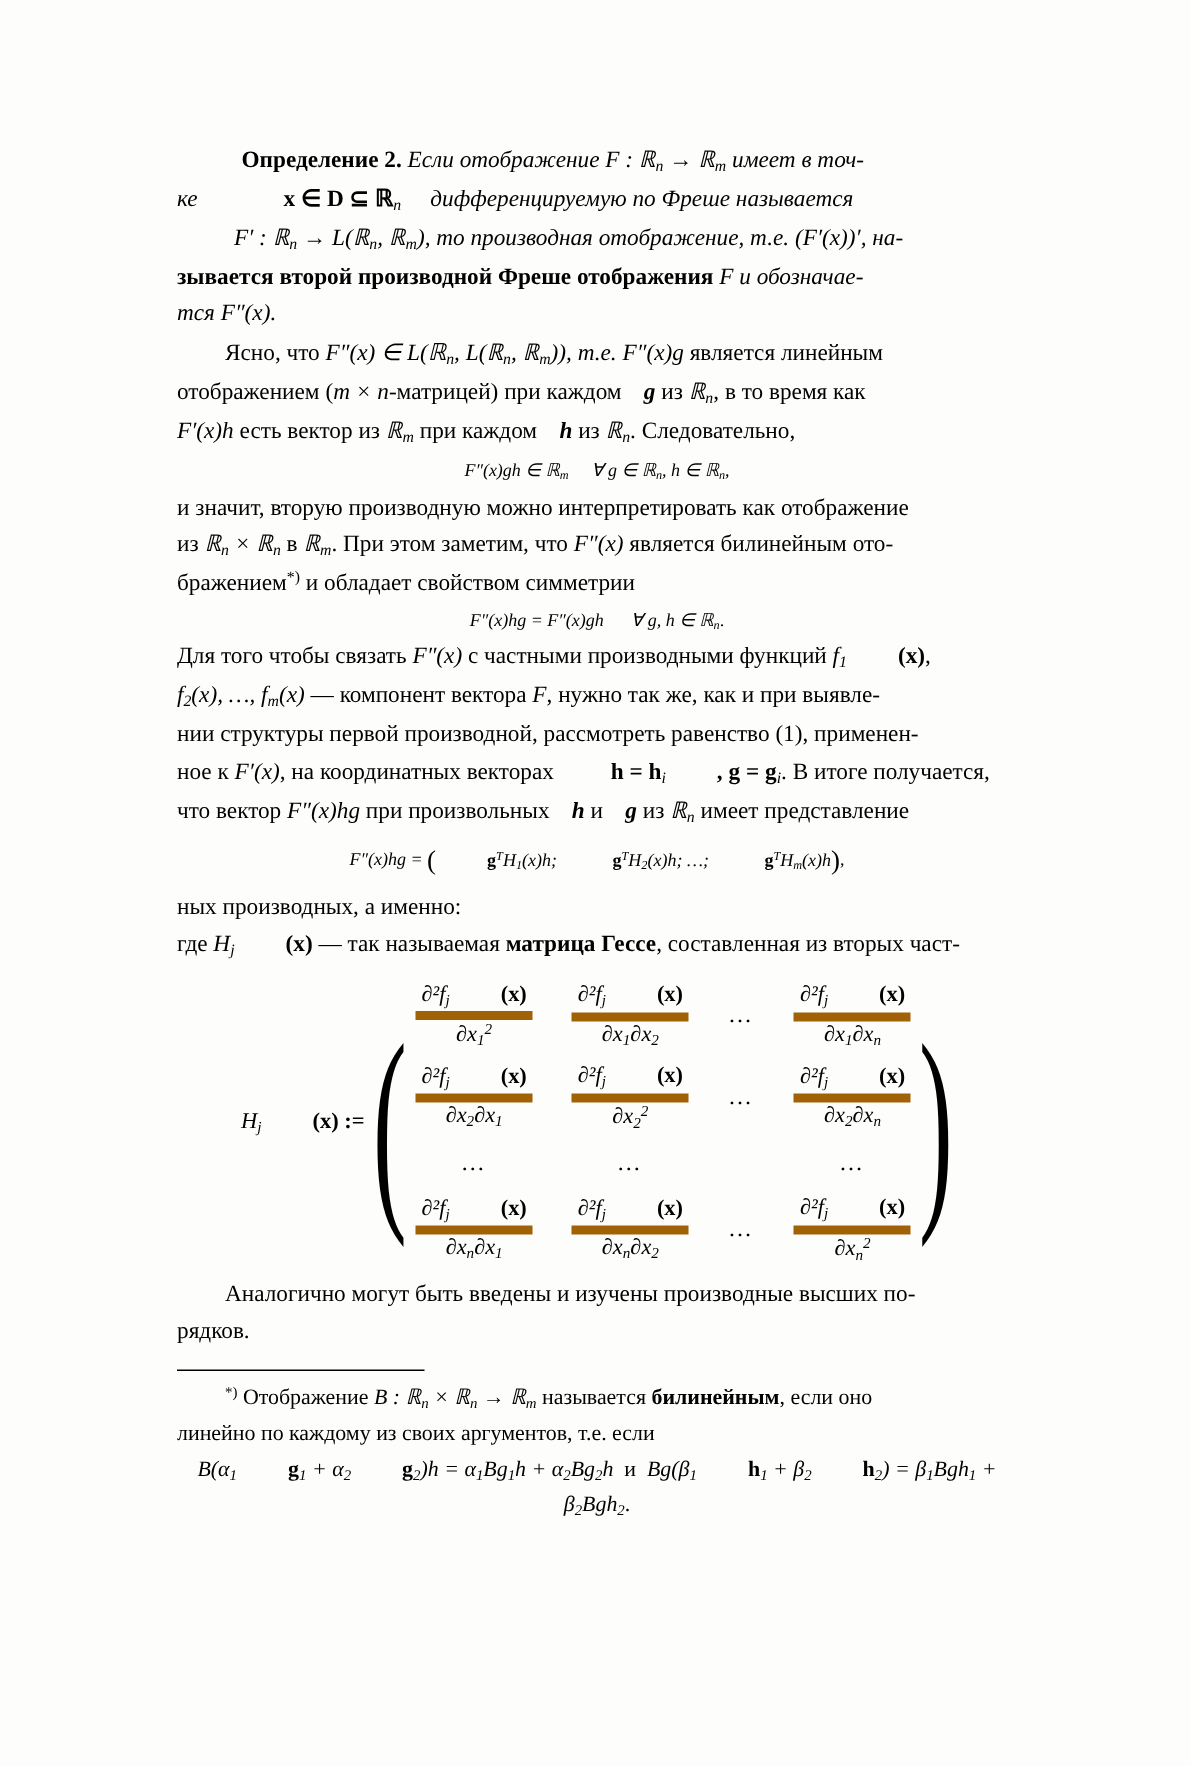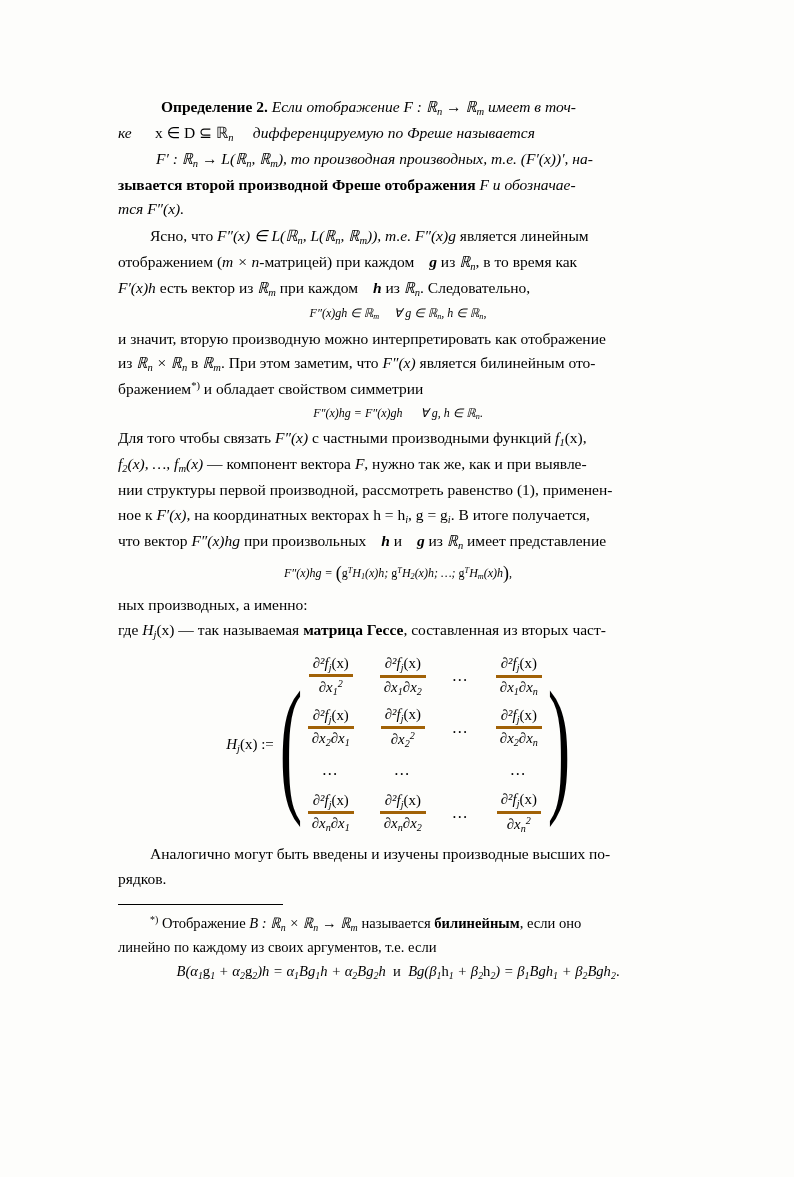--- a/index.html
+++ b/index.html
@@ -29,21 +29,21 @@
     width: 560px;
     font-size: 15.5px;
     line-height: 1.52;
     text-align: justify;
   }
   p { margin: 0 0 1px 0; }
   .indent { text-indent: 32px; }
   .it { font-style: italic; }
   .bi { font-weight: bold; }
   .b { font-weight: bold; margin-left: 11px; }
-  .bb { font-weight: normal; font-style: normal; }
+  .bb { font-weight: bold; font-style: normal; margin-left: 34px; }
   sub {
     font-size: 0.68em;
     vertical-align: -0.28em;
     font-style: italic;
   }
   sup {
     font-size: 0.68em;
     vertical-align: 0.48em;
   }
 
@@ -59,21 +59,21 @@
   .frac {
     display: inline-block;
     vertical-align: middle;
     text-align: center;
     line-height: 1.15;
     font-size: 0.96em;
   }
   .frac .num {
     display: block;
     padding: 0 4px 1px 4px;
-    border-bottom: 3px solid #a16207;
+    border-bottom: 6px solid #a16207;
   }
   .frac .den {
     display: block;
     padding: 1px 4px 0 4px;
   }
 
   
   .matrix-wrap {
     display: flex;
     justify-content: center;
@@ -131,21 +131,21 @@
       <span class="it">имеет в точ-</span>
     </p>
     <p>
       <span class="it">ке</span>
       &nbsp;&nbsp;&nbsp;&nbsp;
       <span class="it"><span class="bb">x ∈ D ⊆ ℝ</span><sub>n</sub></span>
       &nbsp;&nbsp;&nbsp;
       <span class="it">дифференцируемую по Фреше называется</span>
     </p>
     <p style="padding-left:38px;">
-      <span class="it"><span>F′ : ℝ</span><sub>n</sub><span> → L(ℝ</span><sub>n</sub><span>, ℝ</span><sub>m</sub><span>), то производная производных, т.е.</span></span>
+      <span class="it"><span>F′ : ℝ</span><sub>n</sub><span> → L(ℝ</span><sub>n</sub><span>, ℝ</span><sub>m</sub><span>), то производная отображение, т.е.</span></span>
       <span class="it">(F′(x))′</span><span class="it">, на-</span>
     </p>
     <p>
       <span class="bi">зывается второй производной Фреше отображения</span>
       <span class="it">F</span>
       <span class="it">и обозначае-</span>
     </p>
     <p>
       <span class="it">тся F″(x).</span>
     </p>

